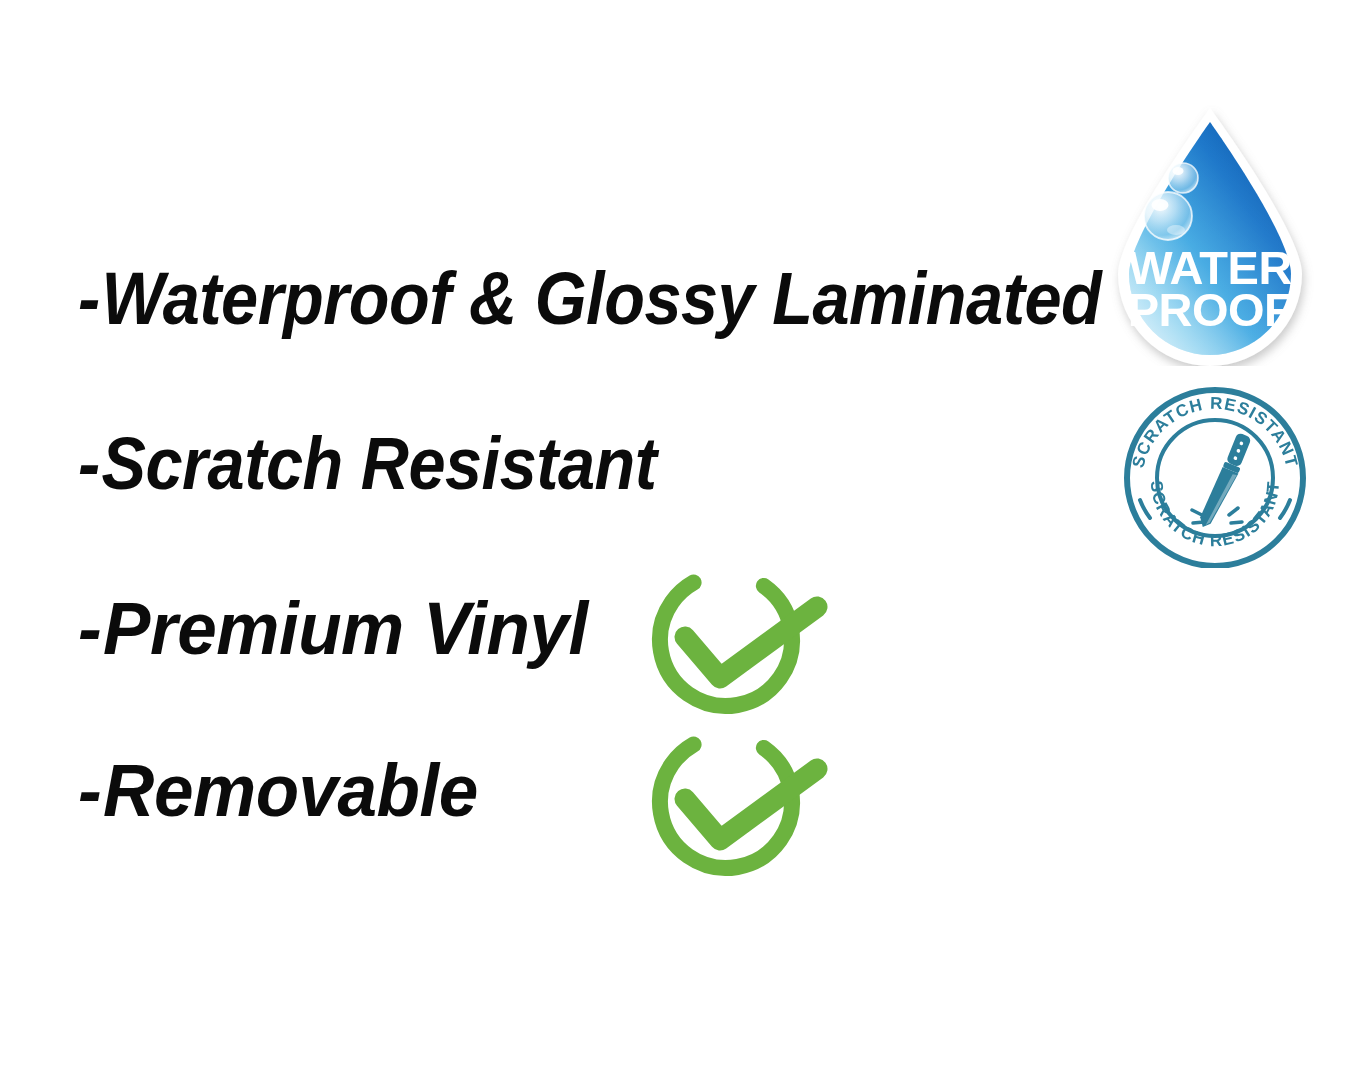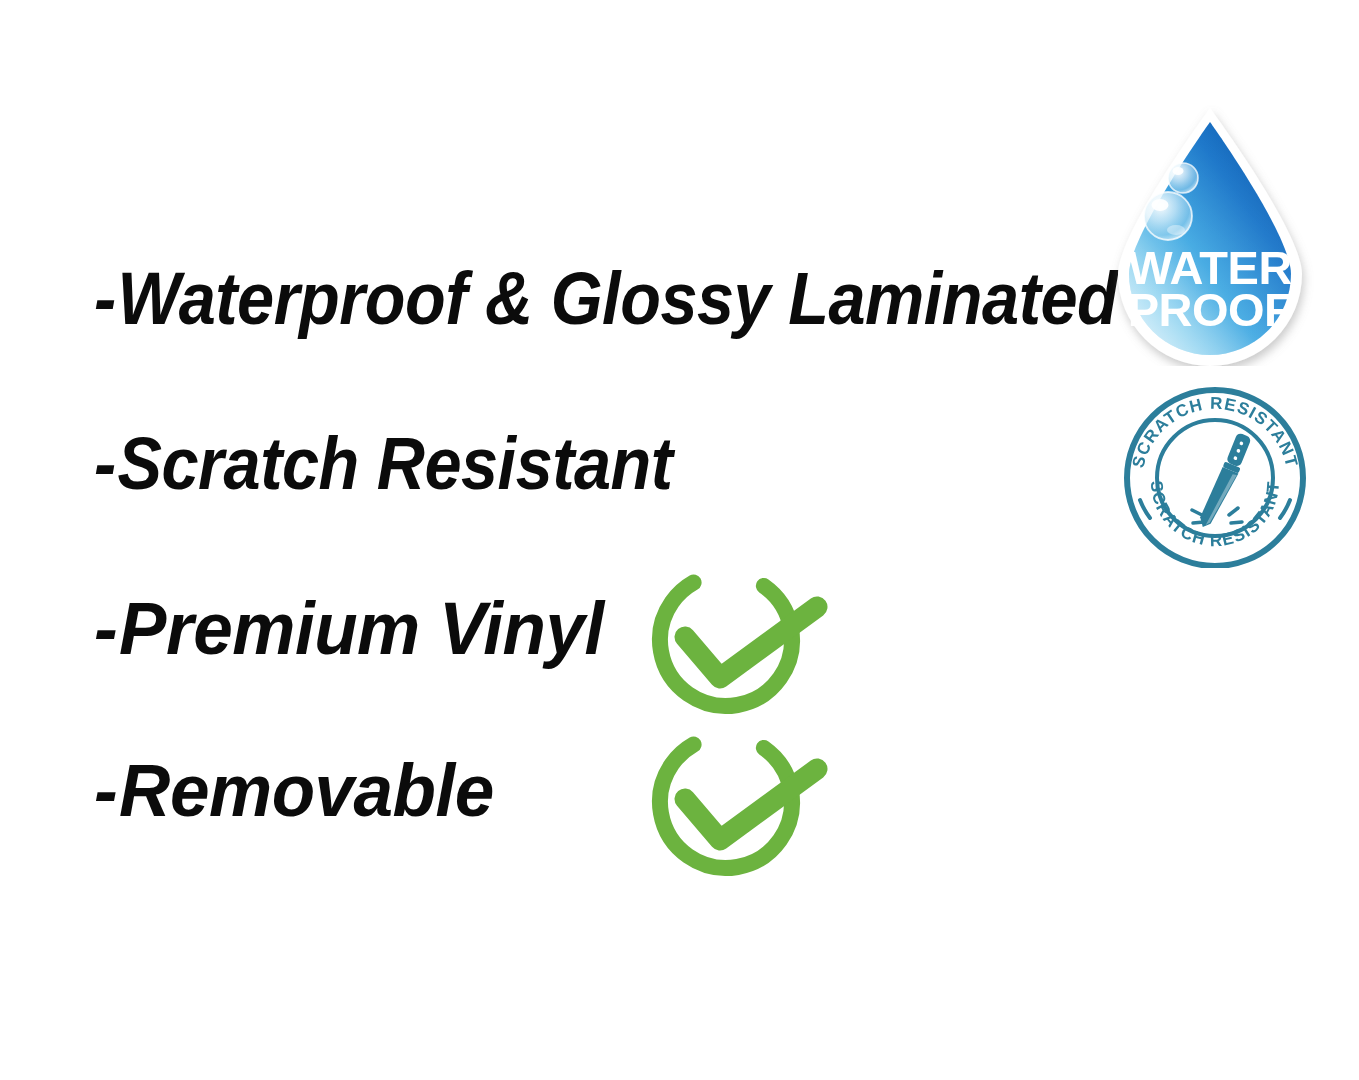--- a/index.html
+++ b/index.html
@@ -20,21 +20,21 @@
     position: absolute;
     inset: 0;
     width: 1359px;
     height: 1080px;
     background: #ffffff;
   }
 
   
   .feature-list {
     position: absolute;
-    left: 16px;
+    left: 0;
     top: 0;
     width: 1100px;
     height: 1080px;
   }
   .feature-line {
     position: absolute;
     left: 78px;
     white-space: nowrap;
     color: #0b0b0b;
     font-family: "Liberation Sans", sans-serif;

